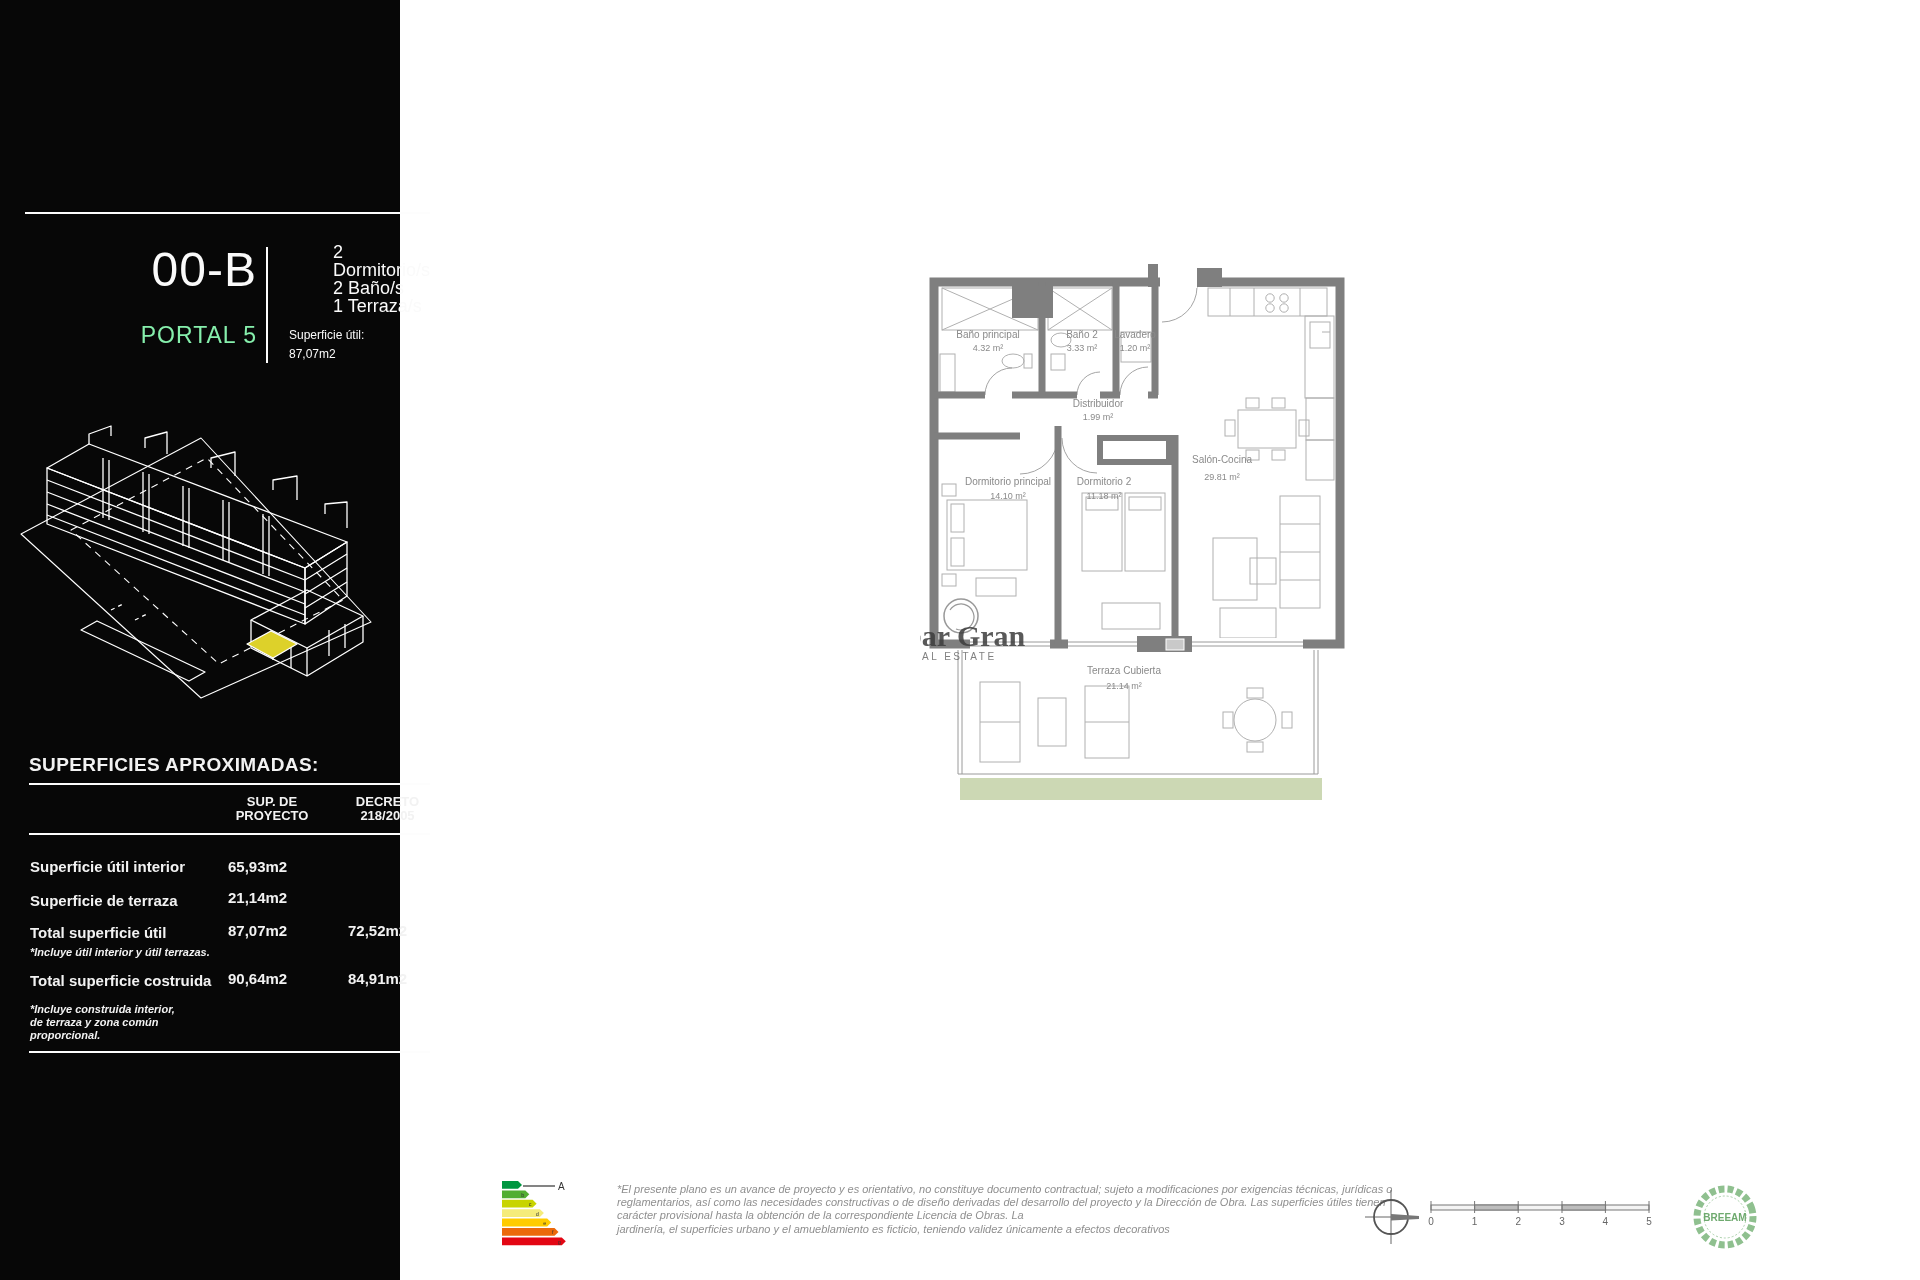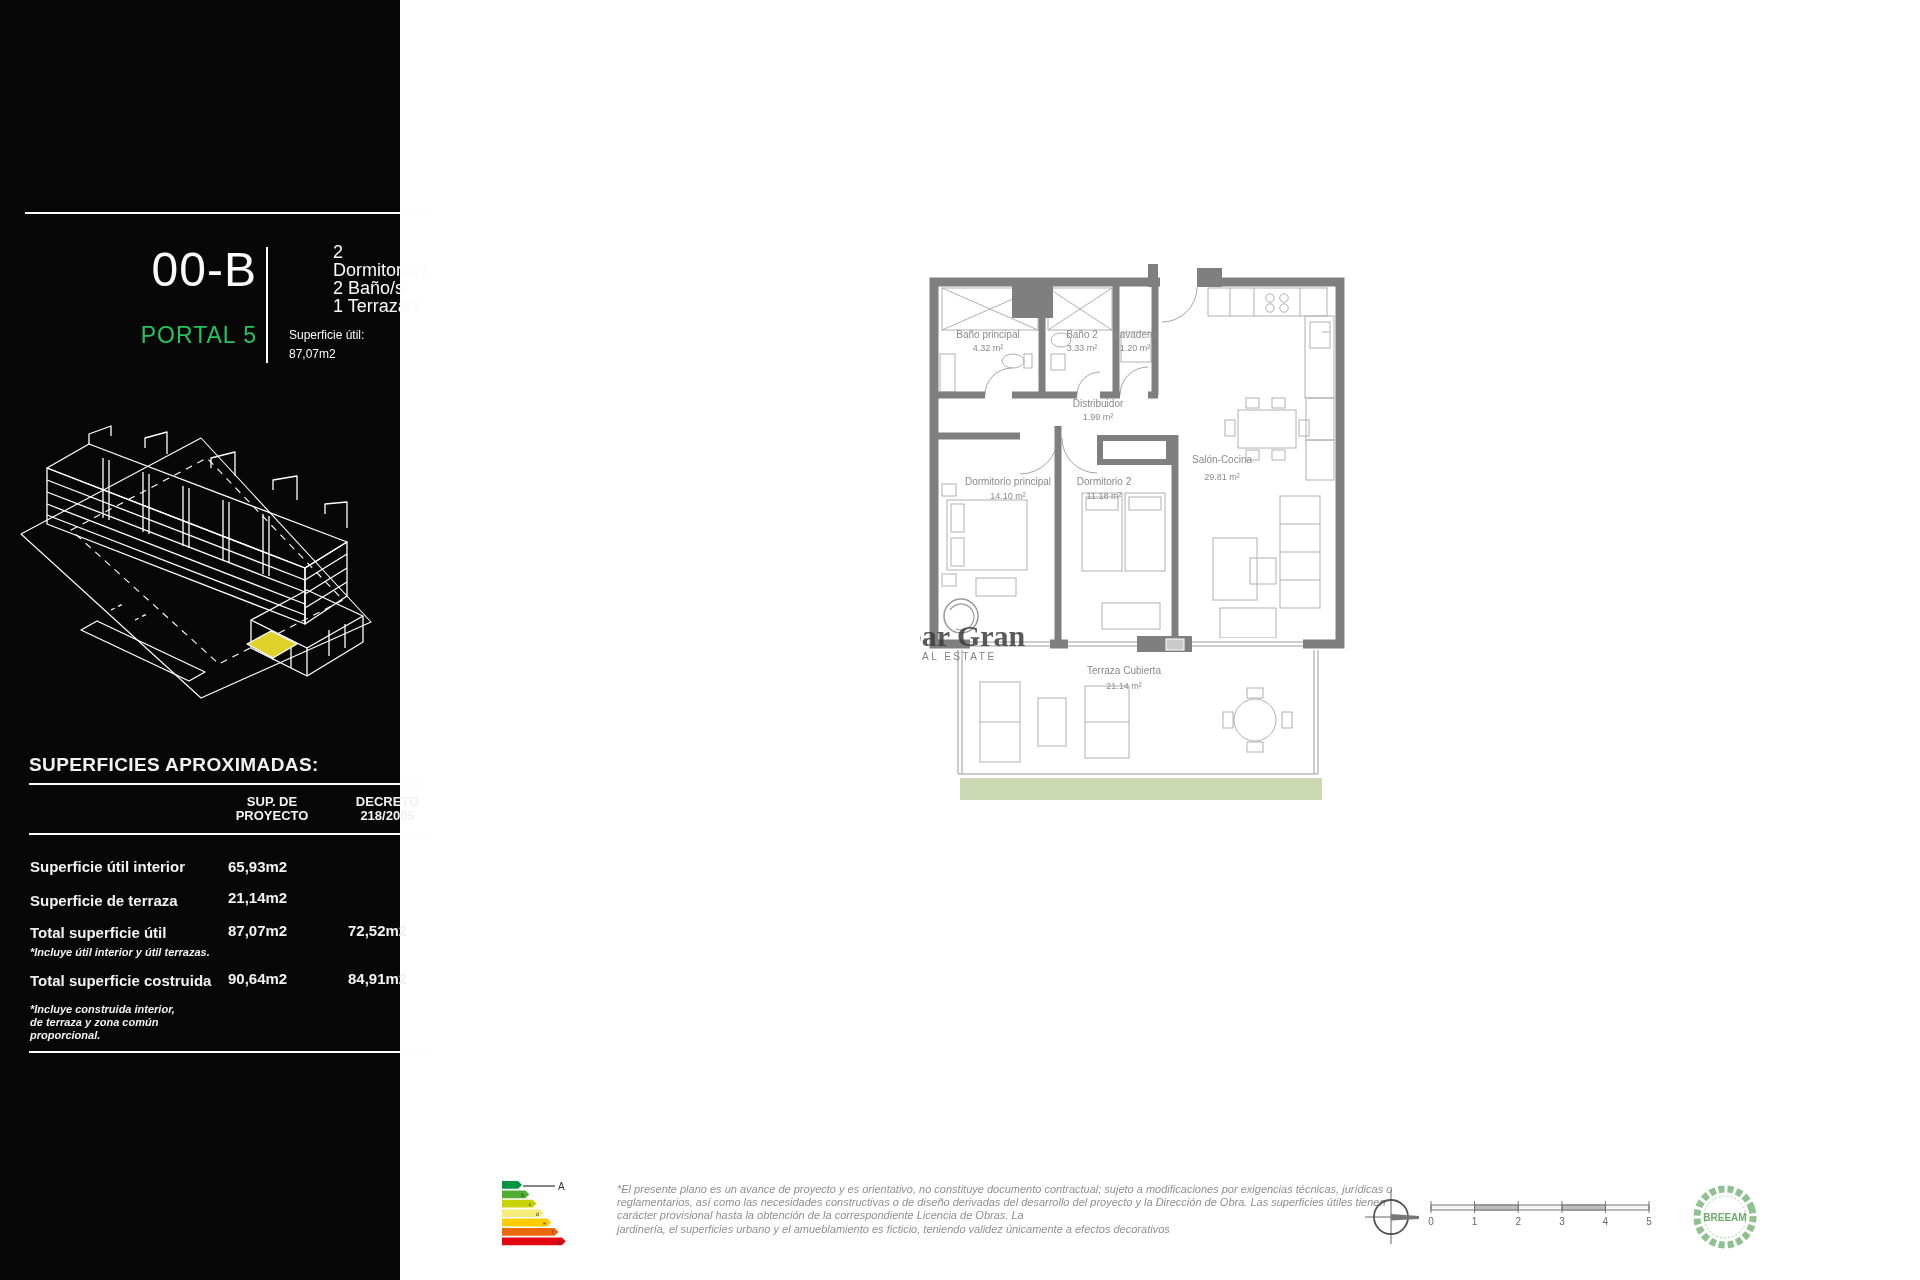--- a/index.html
+++ b/index.html
@@ -7,21 +7,21 @@
        font-family:"Liberation Sans",sans-serif;}
   .abs{position:absolute;}
 
   
   .sidebar{position:absolute;left:0;top:0;width:400px;height:1280px;background:#070707;color:#f2f2f2;}
   .hline{position:absolute;height:2px;background:#fdfdfd;}
   .vline{position:absolute;width:2px;background:#fdfdfd;}
   .unit-code{position:absolute;left:47px;top:242px;width:210px;text-align:right;
              font-size:48px;font-weight:400;letter-spacing:1px;color:#fafafa;}
   .portal{position:absolute;left:47px;top:322px;width:210px;text-align:right;
-          font-size:23px;letter-spacing:1px;color:#22c55e;}
+          font-size:23px;letter-spacing:1px;color:#86efac;}
   .features{position:absolute;left:289px;top:243px;font-size:18px;line-height:18px;color:#fafafa;margin-left:44px;}
   .surface{position:absolute;left:289px;top:326px;font-size:12px;line-height:19px;color:#fafafa;}
   .sup-heading{position:absolute;left:29px;top:754px;font-size:19px;font-weight:700;letter-spacing:.4px;}
   .colhead{position:absolute;top:795px;font-size:13px;font-weight:700;text-align:center;line-height:14px;}
   .trow-label{position:absolute;left:30px;font-size:15px;font-weight:700;}
   .trow-val{position:absolute;font-size:15px;font-weight:700;}
   .tnote{position:absolute;left:30px;font-size:11px;font-style:italic;font-weight:700;line-height:13px;width:170px;}
 
   
   .plan-wrap{position:absolute;left:920px;top:258px;width:440px;height:550px;overflow:hidden;}

